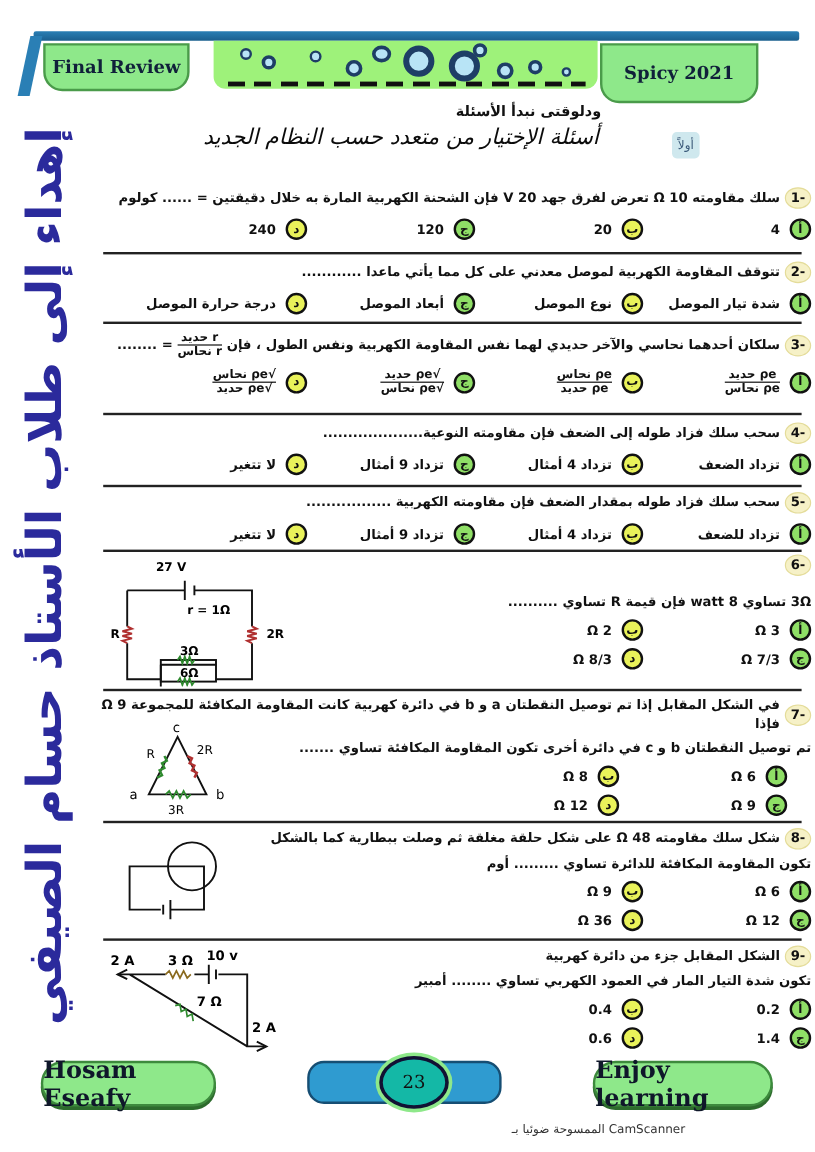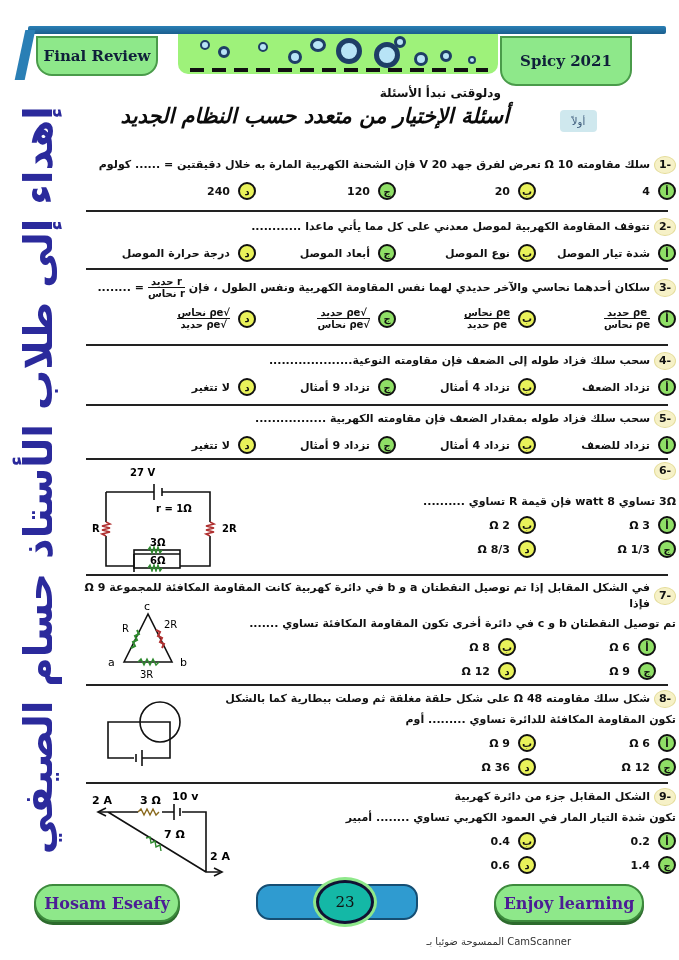--- a/index.html
+++ b/index.html
@@ -22,23 +22,23 @@
   .band .dashes { position: absolute; left: 12px; right: 10px; bottom: 2px; height: 4px;
     background: repeating-linear-gradient(90deg, #111 0 14px, transparent 14px 22px); }
   .ring { position: absolute; border: 4px solid #1e3e66; border-radius: 50%; background: #b8e4f6; }
 
   .side-dedication { position: absolute; left: 8px; top: 90px; width: 60px; height: 780px;
     display: flex; align-items: center; justify-content: center; }
   .side-dedication span { writing-mode: vertical-rl; transform: rotate(180deg);
     font-size: 40px; color: #2b2a9c; font-weight: bold; letter-spacing: 2px; white-space: nowrap; }
 
   .intro { position: absolute; right: 178px; top: 86px; font-size: 12px; font-weight: bold; direction: rtl; }
-  .title { position: absolute; right: 170px; top: 104px; font-size: 21px; font-weight: bold; font-style: italic;
+  .title { position: absolute; right: 180px; top: 104px; font-size: 18px; font-weight: normal; font-style: italic;
     direction: rtl; color: #0b0b0b; }
-  .title-badge { position: absolute; left: 560px; top: 110px; width: 37px; height: 22px; background: #cfe8ee;
+  .title-badge { position: absolute; left: 560px; top: 110px; width: 23px; height: 22px; background: #cfe8ee;
     border-radius: 4px; font-size: 10px; display: flex; align-items: center; justify-content: center; color:#3b5a7a; }
 
   .q { position: absolute; left: 86px; width: 590px; direction: rtl; }
   .q-text { font-size: 11px; font-weight: bold; line-height: 16px; display: flex; align-items: center; gap: 4px; }
   .q-num { display: inline-flex; align-items: center; justify-content: center; min-width: 22px; height: 18px;
     border-radius: 50%; background: #f6f1c7; border: 1px solid #e4dc9a; font-size: 11px; font-weight: bold; }
   .q-sub { font-size: 11px; font-weight: bold; line-height: 16px; margin-top: 4px; }
 
   .opts { display: flex; flex-direction: row; margin-top: 8px; }
   .opt { width: 140px; display: flex; align-items: center; gap: 8px; font-size: 11px; font-weight: bold; }
@@ -48,21 +48,21 @@
 
   .grid2 { display: grid; grid-template-columns: 140px 140px; row-gap: 6px; margin-top: 6px; }
   .frac { display: inline-flex; flex-direction: column; align-items: center; font-size: 10px; line-height: 11px; }
   .frac .bar { width: 100%; border-top: 1px solid #111; }
 
   .divider { position: absolute; left: 86px; width: 582px; height: 2px; background: #222; }
 
   svg.circuit { position: absolute; }
   .footer-pill { position: absolute; top: 884px; height: 38px; background: #8ee88a; border: 2px solid #3d8a3d;
     border-radius: 19px; display: flex; align-items: center; justify-content: center;
-    font-family: "DejaVu Serif", serif; font-weight: bold; font-size: 16px; color: #4c1d95;
+    font-family: "DejaVu Serif", serif; font-weight: bold; font-size: 20px; color: #0f172a;
     box-shadow: 0 3px 0 #2d6b2d; }
   .page-bar { position: absolute; left: 256px; top: 884px; width: 162px; height: 36px; background: #2f9bd0;
     border: 2px solid #164e73; border-radius: 14px; }
   .page-num { position: absolute; left: 316px; top: 880px; width: 58px; height: 44px; background: #14b8a6;
     border: 3px solid #113; border-radius: 50%; display: flex; align-items: center; justify-content: center;
     font-family: "DejaVu Serif", serif; font-weight: normal; font-size: 15px; box-shadow: 0 0 0 3px #8ee88a; }
   .scanner { position: absolute; right: 108px; top: 936px; font-size: 10px; color: #333; }
 </style>
 </head>
 <body>
@@ -255,21 +255,21 @@
     <div class="opt">
         <span class="bubble green">أ</span>
         <span>3 Ω</span>
       </div>
     <div class="opt">
         <span class="bubble">ب</span>
         <span>2 Ω</span>
       </div>
     <div class="opt">
         <span class="bubble green">ج</span>
-        <span>1/3 Ω</span>
+        <span>7/3 Ω</span>
       </div>
     <div class="opt">
         <span class="bubble">د</span>
         <span>8/3 Ω</span>
       </div>
   </div>
 </div>
 <svg class="circuit" style="left:92px;top:462px" width="170" height="110" viewBox="0 0 170 110">
   <g stroke="#111" stroke-width="1.6" fill="none">
     <path d="M14 30 H62 M70 30 H118 V60 M118 74 V104 H88 M14 30 V60 M14 74 V104 H42 M42 92 V120 M42 92 H88 M42 104 V92"></path>

